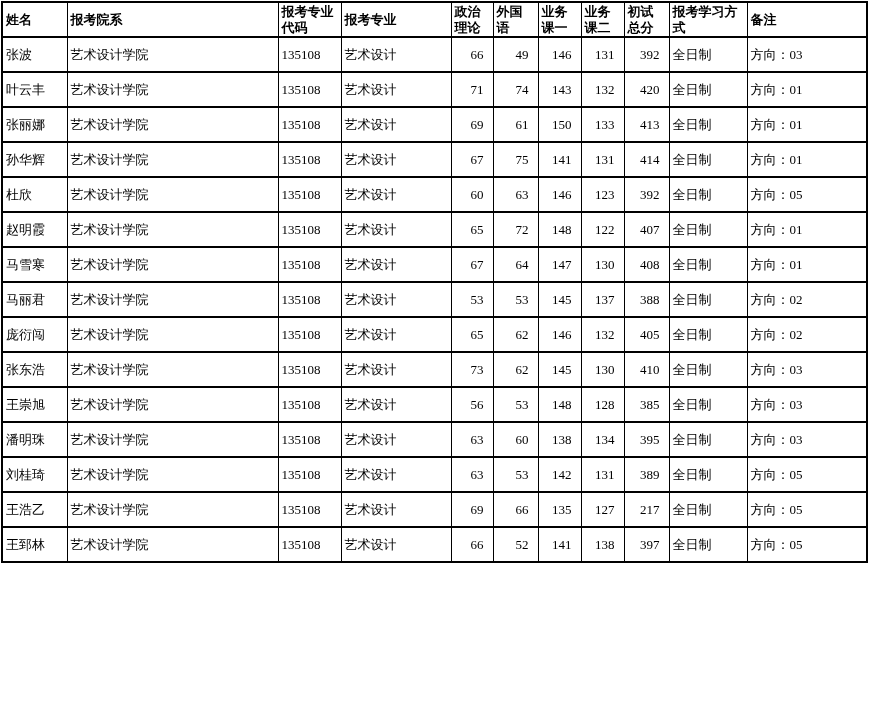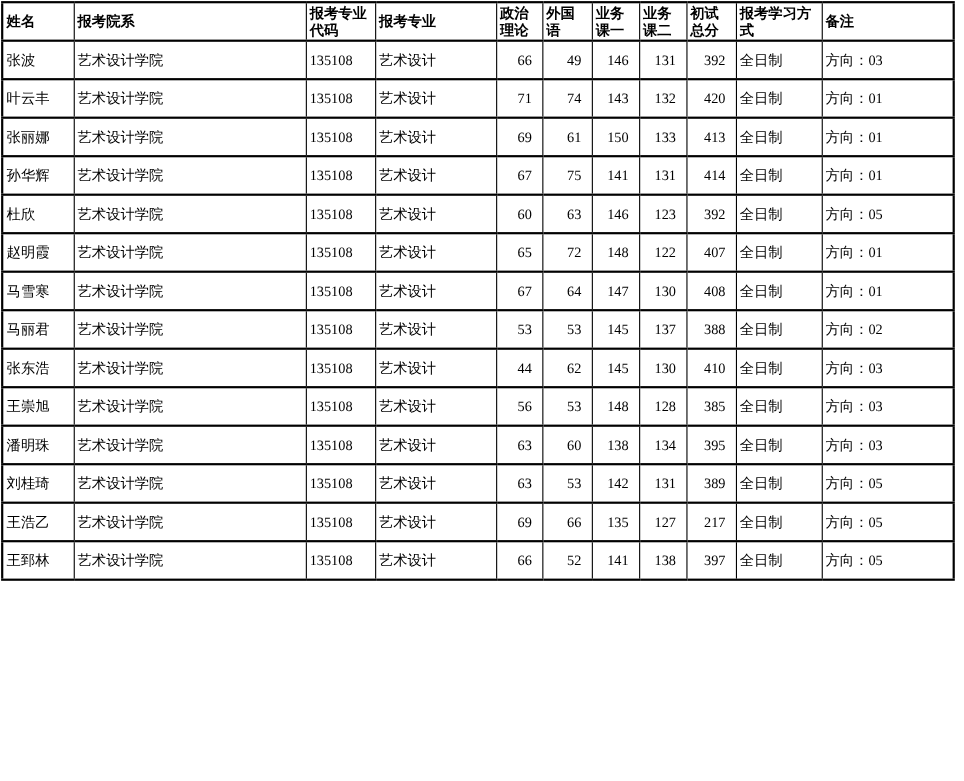--- a/index.html
+++ b/index.html
@@ -182,25 +182,38 @@
         <td>艺术设计</td>
         <td class="num">53</td>
         <td class="num">53</td>
         <td class="num">145</td>
         <td class="num">137</td>
         <td class="num">388</td>
         <td>全日制</td>
         <td>方向：02</td>
       </tr>
       <tr>
+        <td>庞衍闯</td>
+        <td>艺术设计学院</td>
+        <td>135108</td>
+        <td>艺术设计</td>
+        <td class="num">65</td>
+        <td class="num">62</td>
+        <td class="num">146</td>
+        <td class="num">132</td>
+        <td class="num">405</td>
+        <td>全日制</td>
+        <td>方向：02</td>
+      </tr>
+      <tr>
         <td>张东浩</td>
         <td>艺术设计学院</td>
         <td>135108</td>
         <td>艺术设计</td>
-        <td class="num">44</td>
+        <td class="num">73</td>
         <td class="num">62</td>
         <td class="num">145</td>
         <td class="num">130</td>
         <td class="num">410</td>
         <td>全日制</td>
         <td>方向：03</td>
       </tr>
       <tr>
         <td>王崇旭</td>
         <td>艺术设计学院</td>

